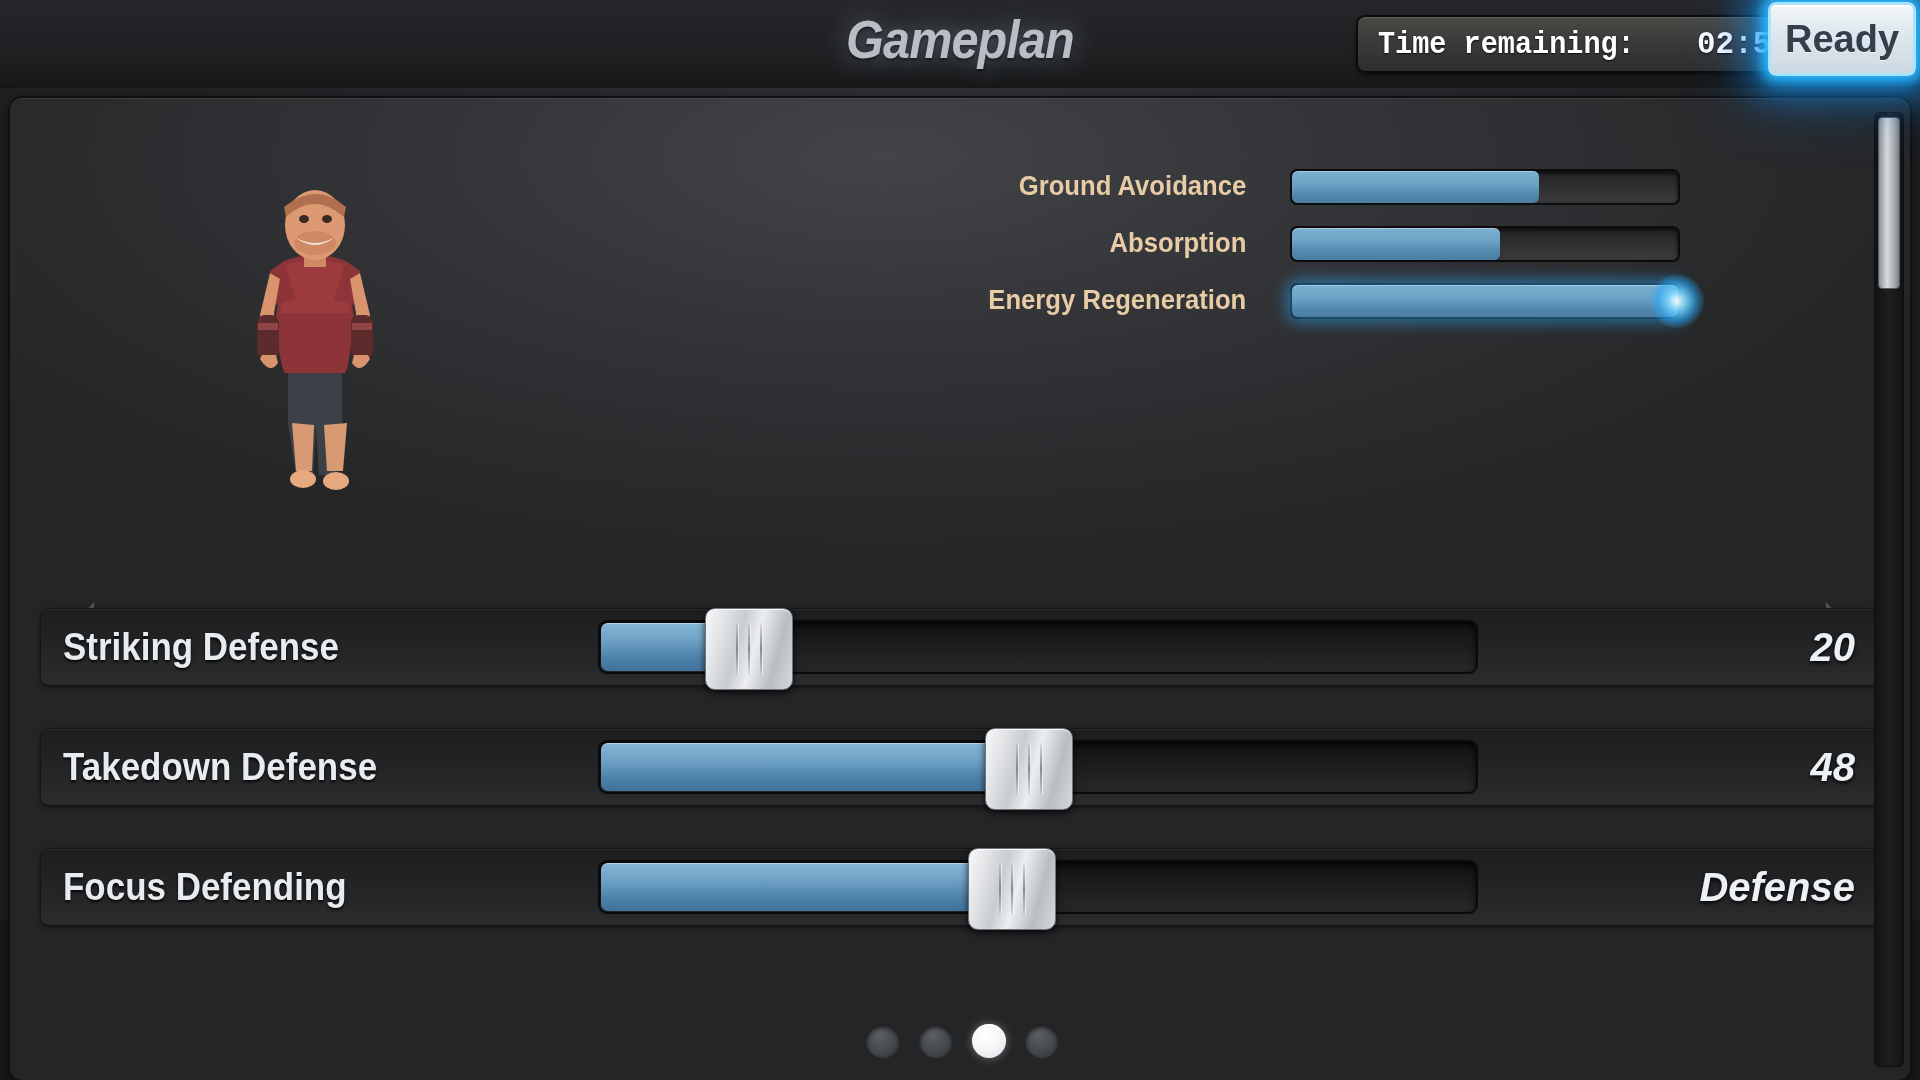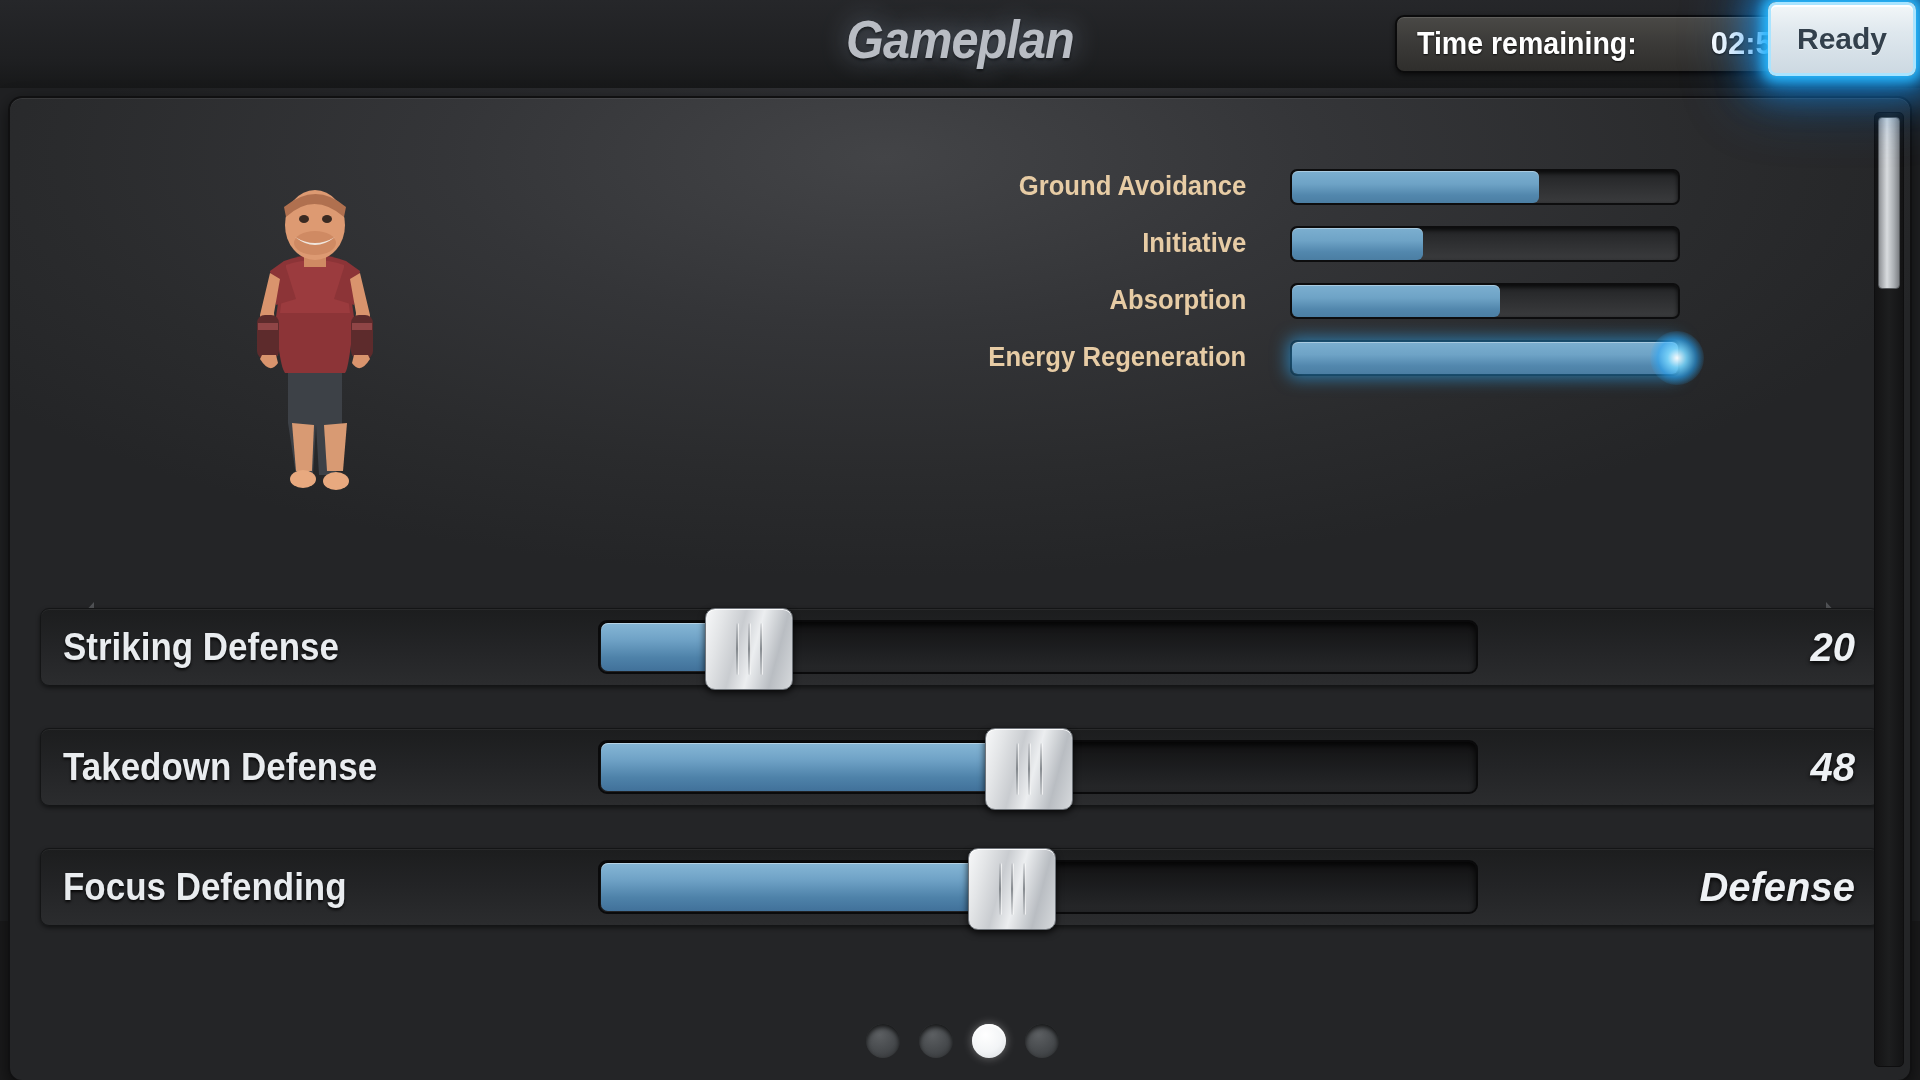--- a/index.html
+++ b/index.html
@@ -51,20 +51,21 @@
     height: 58px;
     min-width: 415px;
     border-radius: 9px;
     border: 2px solid #0b0b0c;
     background: linear-gradient(180deg, #4a4946 0%, #3c3b39 45%, #2f2e2c 100%);
     box-shadow: inset 0 1px 0 rgba(255,255,255,0.12), 0 2px 5px rgba(0,0,0,0.6);
     display: flex;
     align-items: center;
     padding: 0 18px 0 20px;
     gap: 40px;
+    font-family: Liberation Mono, monospace;
   }
   .timer-label {
     font-size: 31px;
     font-weight: bold;
     color: #ffffff;
     white-space: nowrap;
     transform: scaleX(0.92);
     transform-origin: left center;
     text-shadow: 0 1px 2px rgba(0,0,0,0.8);
   }
@@ -79,21 +80,21 @@
   .ready-btn {
     position: absolute;
     right: 4px; top: 2px;
     width: 148px; height: 74px;
     border-radius: 8px;
     border: 3px solid #a9e4ff;
     background: linear-gradient(180deg, #f2f6f8 0%, #dfe8ee 40%, #cdd9e2 100%);
     display: flex;
     align-items: center;
     justify-content: center;
-    font-size: 30px;
+    font-size: 38px;
     font-weight: bold;
     color: #33404c;
     cursor: pointer;
     box-shadow:
       0 0 12px 6px rgba(40,185,255,0.95),
       0 0 34px 16px rgba(20,150,245,0.65),
       0 0 60px 26px rgba(10,120,230,0.35),
       inset 0 2px 0 rgba(255,255,255,0.9);
     text-shadow: 0 1px 0 rgba(255,255,255,0.6);
     z-index: 30;
@@ -357,26 +358,20 @@
         <ellipse cx="104" cy="46" rx="5" ry="4" fill="#3a2a22"></ellipse>
         <ellipse cx="127" cy="46" rx="5" ry="4" fill="#3a2a22"></ellipse>
       </svg>
     </div>
 
     <div class="stats">
         <div class="stat-row">
           <div class="stat-label">Ground Avoidance</div>
           <div class="stat-track">
             <div class="stat-fill" style="width: 64%;"></div>
-          </div>
-        </div>
-        <div class="stat-row">
-          <div class="stat-label">Initiative</div>
-          <div class="stat-track">
-            <div class="stat-fill" style="width: 34%;"></div>
           </div>
         </div>
         <div class="stat-row">
           <div class="stat-label">Absorption</div>
           <div class="stat-track">
             <div class="stat-fill" style="width: 54%;"></div>
           </div>
         </div>
         <div class="stat-row">
           <div class="stat-label">Energy Regeneration</div>

